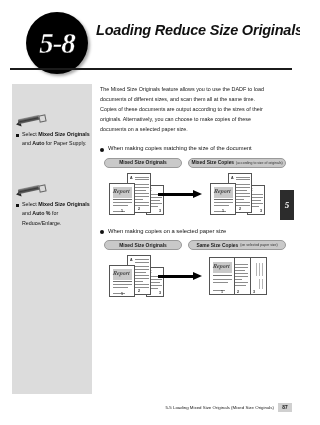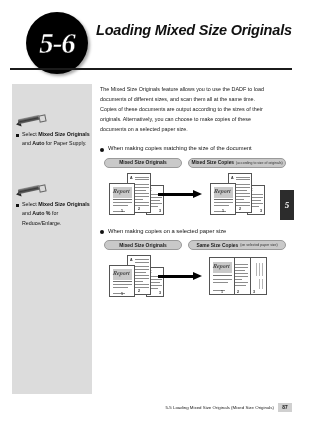--- a/index.html
+++ b/index.html
@@ -309,24 +309,24 @@
     font-size: 4.8px;
     font-weight: bold;
     color: #111;
   }
 </style>
 </head>
 <body>
 
 <div class="header">
   <div class="section-badge">
-    <div class="num">5-6</div>
+    <div class="num">5-8</div>
   </div>
   <div class="title-block">
-    <div class="page-title">Loading Mixed Size Originals</div>
+    <div class="page-title">Loading Reduce Size Originals</div>
   </div>
   <div class="header-rule"></div>
 </div>
 
 <div class="note-col">
 
   <div class="note-block note-1">
     <div class="memo-icon">
       <div class="tip"></div>
       <div class="pencil"></div>

